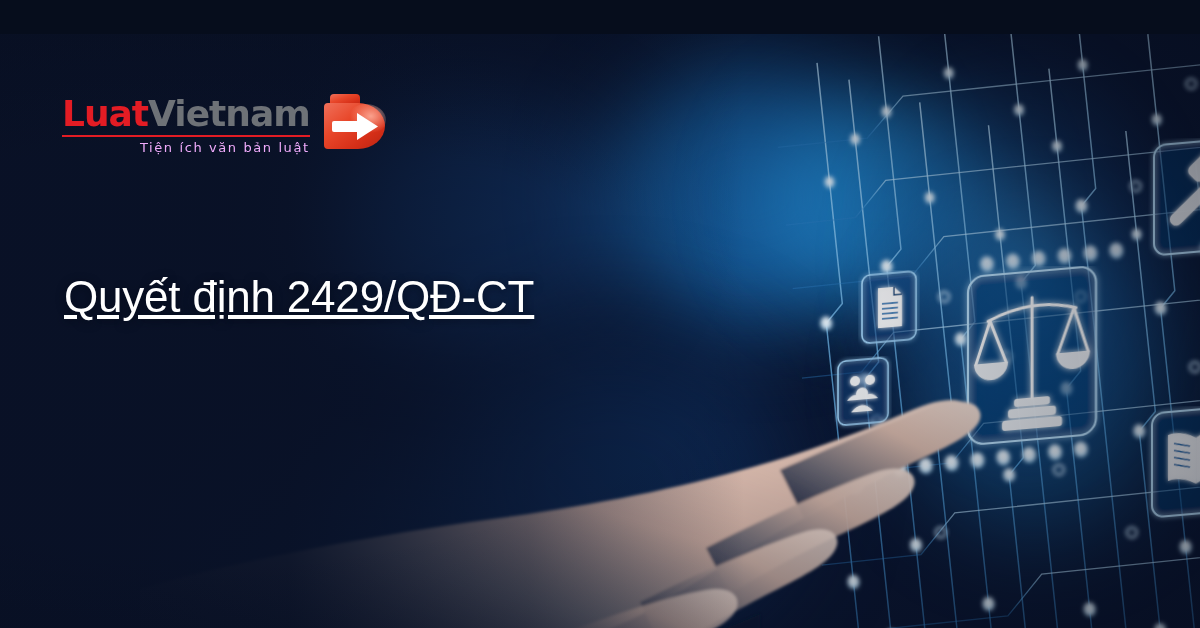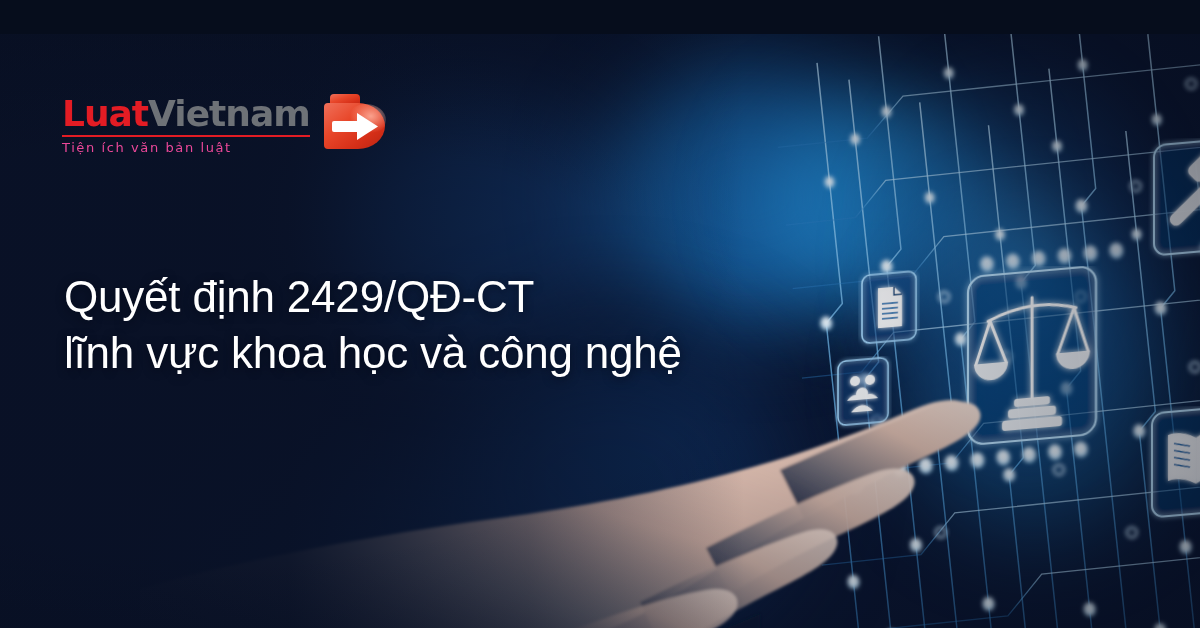--- a/index.html
+++ b/index.html
@@ -63,38 +63,38 @@
   .logo-text{display:flex;flex-direction:column;padding-top:6px;}
   .logo-word{
     font-size:36px;font-weight:bold;line-height:1;
     letter-spacing:-1px;white-space:nowrap;
     font-family:"DejaVu Sans","Liberation Sans",sans-serif;
   }
   .logo-word .w1{color:#e31c24;}
   .logo-word .w2{color:#6e7277;}
   .logo-rule{height:2px;background:#e31c24;margin:3px 0 3px 0;width:100%;}
   .logo-tag{
-    font-size:13px;color:#ec4899;letter-spacing:1.6px;white-space:nowrap;
+    font-size:13px;color:#f0abfc;letter-spacing:1.6px;white-space:nowrap;
     font-family:"DejaVu Sans","Liberation Sans",sans-serif;
-    text-align:left;
+    text-align:right;
   }
   .logo-mark{width:70px;height:64px;position:relative;flex:0 0 auto;}
   .logo-mark svg{display:block;width:100%;height:100%;}
 
   
   .title{
     position:absolute;left:64px;top:235px;width:720px;
     color:#ffffff;
     font-size:44px;line-height:1.27;
     font-weight:400;
     letter-spacing:-0.2px;
     text-shadow:0 2px 10px rgba(3,8,20,.65);
     font-family:"Liberation Sans","DejaVu Sans",sans-serif;
   }
-  .title .ln{display:block;white-space:nowrap;}
+  .title .ln{display:block;white-space:nowrap;text-decoration:underline;}
 </style>
 </head>
 <body>
 
 <div class="card">
 
   <div class="bg-base"></div>
   <div class="bokeh bk1"></div>
   <div class="bokeh bk2"></div>
   <div class="bokeh bk3"></div>
@@ -439,16 +439,15 @@
         <g fill="#ffffff">
           <rect x="10" y="31" width="31" height="11" rx="2"></rect>
           <path d="M35 23 L56 36.5 L35 50 Z"></path>
         </g>
       </svg>
     </div>
   </div>
 
   <div class="title">
     <span class="ln">Quyết định 2429/QĐ-CT</span>
-    <span class="ln">lĩnh vực khoa học và công nghệ</span>
   </div>
 
 </div>
 
 </body></html>

